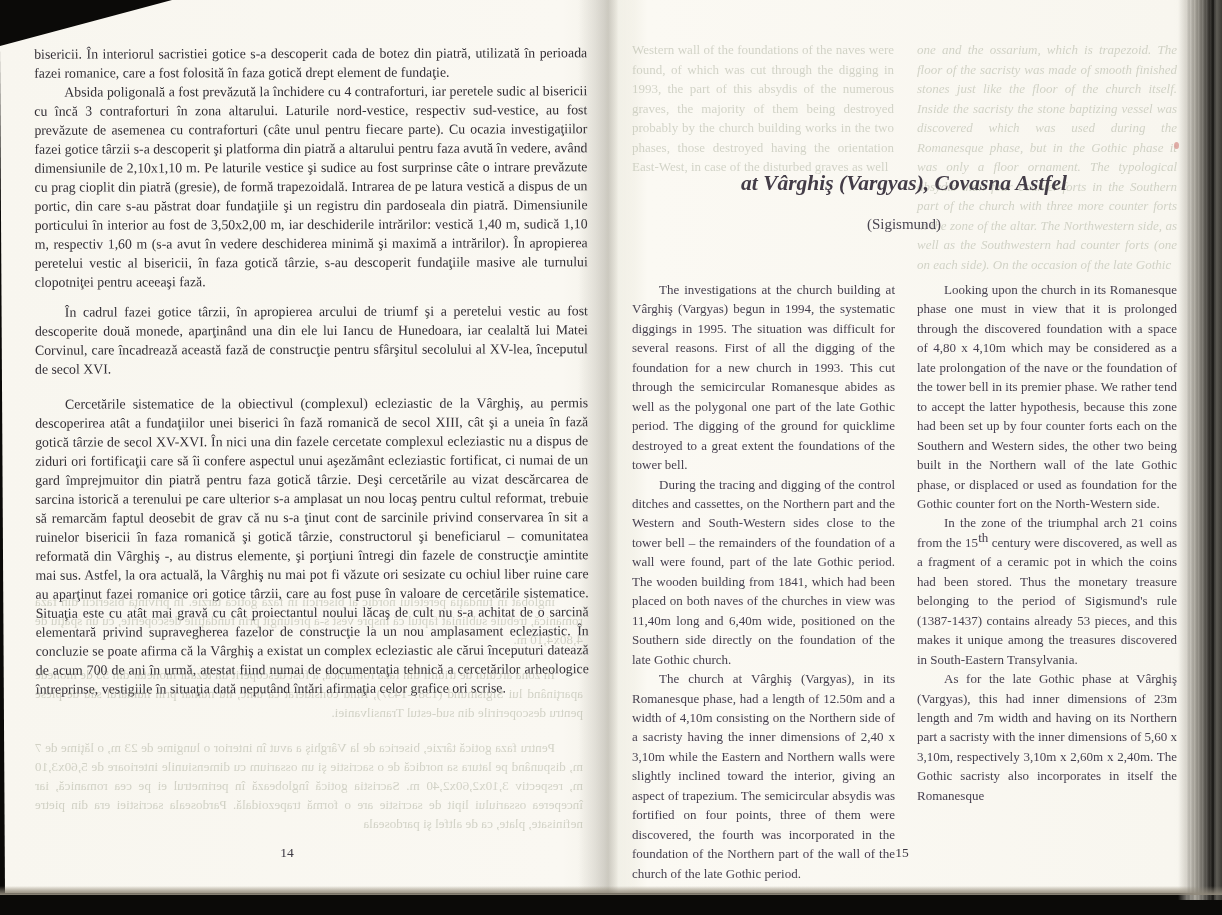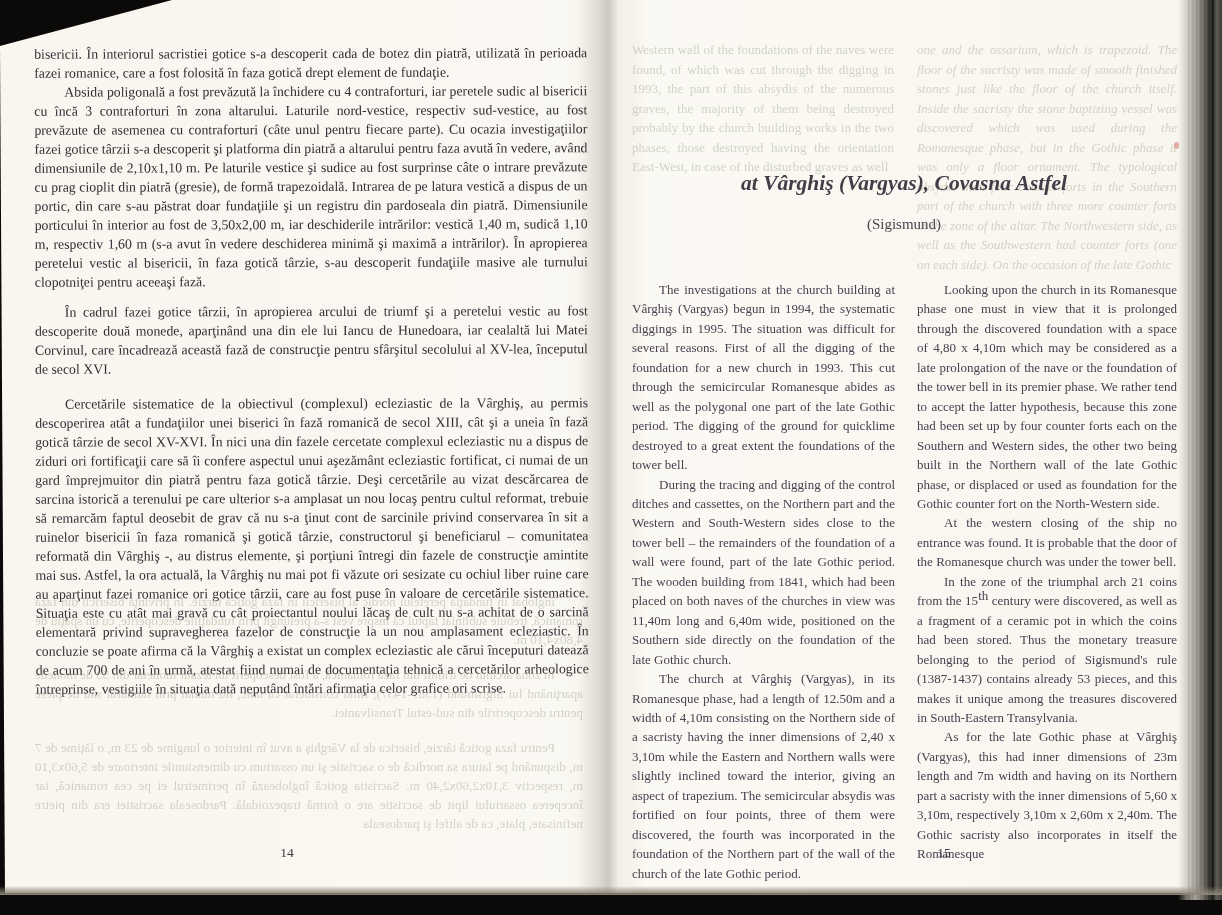--- a/index.html
+++ b/index.html
@@ -51,21 +51,21 @@
   .col{position:absolute;top:280px;color:#474150;font-size:13px;line-height:19.45px;
        text-align:justify;z-index:2;}
   .col p{margin:0;text-indent:27px;}
   .col-a{left:14px;width:263px;}
   .col-b{left:299px;width:260px;font-family:Liberation Serif, serif;}
   sup{font-size:13px;line-height:0;}
 
   .pagenum{position:absolute;top:845px;width:60px;text-align:center;
            font-size:13.5px;color:#3d3943;z-index:2;}
   .pagenum-left{left:257px;text-align:center;}
-  .pagenum-right{left:254px;padding-left:42px;}
+  .pagenum-right{left:254px;}
 
   .blemish{position:absolute;left:1174px;top:142px;width:5px;height:7px;border-radius:50%;
            background:#d89a94;opacity:.8;z-index:3;}
 </style>
 </head>
 <body>
 
 <div class="stage">
 
   <div class="spread">
@@ -95,21 +95,20 @@
       </div>
 
       <div class="col col-a">
         <p>The investigations at the church building at Vârghiş (Vargyas) begun in 1994, the systematic diggings in 1995. The situation was difficult for several reasons. First of all the digging of the foundation for a new church in 1993. This cut through the semicircular Romanesque abides as well as the polygonal one part of the late Gothic period. The digging of the ground for quicklime destroyed to a great extent the foundations of the tower bell.</p>
         <p>During the tracing and digging of the control ditches and cassettes, on the Northern part and the Western and South-Western sides close to the tower bell – the remainders of the foundation of a wall were found, part of the late Gothic period. The wooden building from 1841, which had been placed on both naves of the churches in view was 11,40m long and 6,40m wide, positioned on the Southern side directly on the foundation of the late Gothic church.</p>
         <p>The church at Vârghiş (Vargyas), in its Romanesque phase, had a length of 12.50m and a width of 4,10m consisting on the Northern side of a sacristy having the inner dimensions of 2,40 x 3,10m while the Eastern and Northern walls were slightly inclined toward the interior, giving an aspect of trapezium. The semicircular absydis was fortified on four points, three of them were discovered, the fourth was incorporated in the foundation of the Northern part of the wall of the church of the late Gothic period.</p>
       </div>
 
       <div class="col col-b">
         <p>Looking upon the church in its Romanesque phase one must in view that it is prolonged through the discovered foundation with a space of 4,80 x 4,10m which may be considered as a late prolongation of the nave or the foundation of the tower bell in its premier phase. We rather tend to accept the latter hypothesis, because this zone had been set up by four counter forts each on the Southern and Western sides, the other two being built in the Northern wall of the late Gothic phase, or displaced or used as foundation for the Gothic counter fort on the North-Western side.</p>
-        <p>At the western closing of the ship no entrance was found. It is probable that the door of the Romanesque church was under the tower bell.</p>
         <p><span>In the zone of the triumphal arch 21 coins from the 15</span><sup>th</sup><span> century were discovered, as well as a fragment of a ceramic pot in which the coins had been stored. Thus the monetary treasure belonging to the period of Sigismund's rule (1387-1437) contains already 53 pieces, and this makes it unique among the treasures discovered in South-Eastern Transylvania.</span></p>
         <p>As for the late Gothic phase at Vârghiş (Vargyas), this had inner dimensions of 23m length and 7m width and having on its Northern part a sacristy with the inner dimensions of 5,60 x 3,10m, respectively 3,10m x 2,60m x 2,40m. The Gothic sacristy also incorporates in itself the Romanesque</p>
       </div>
 
       <div class="pagenum pagenum-right">15</div>
     </div>
   </div>
 
   <div class="gutter"></div>
   <div class="right-edge2"></div>

